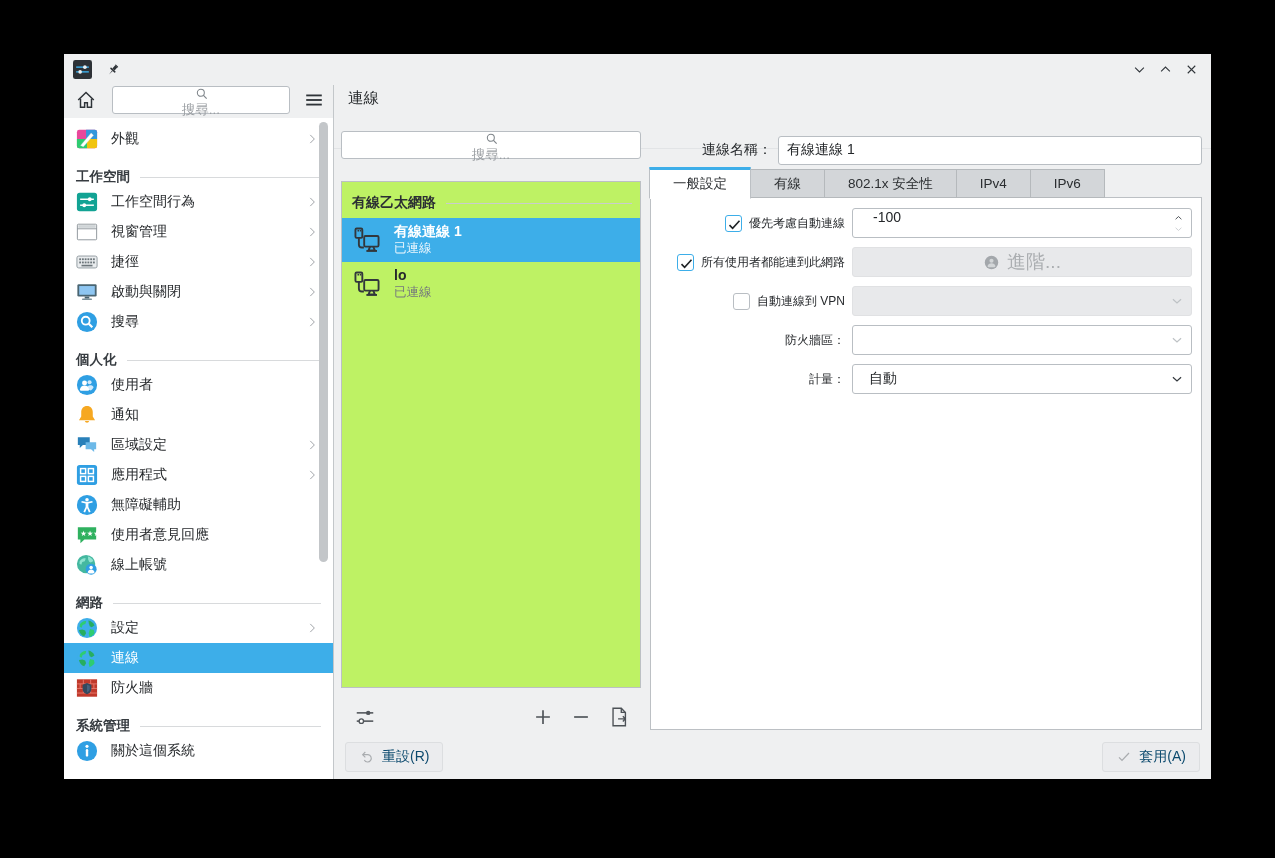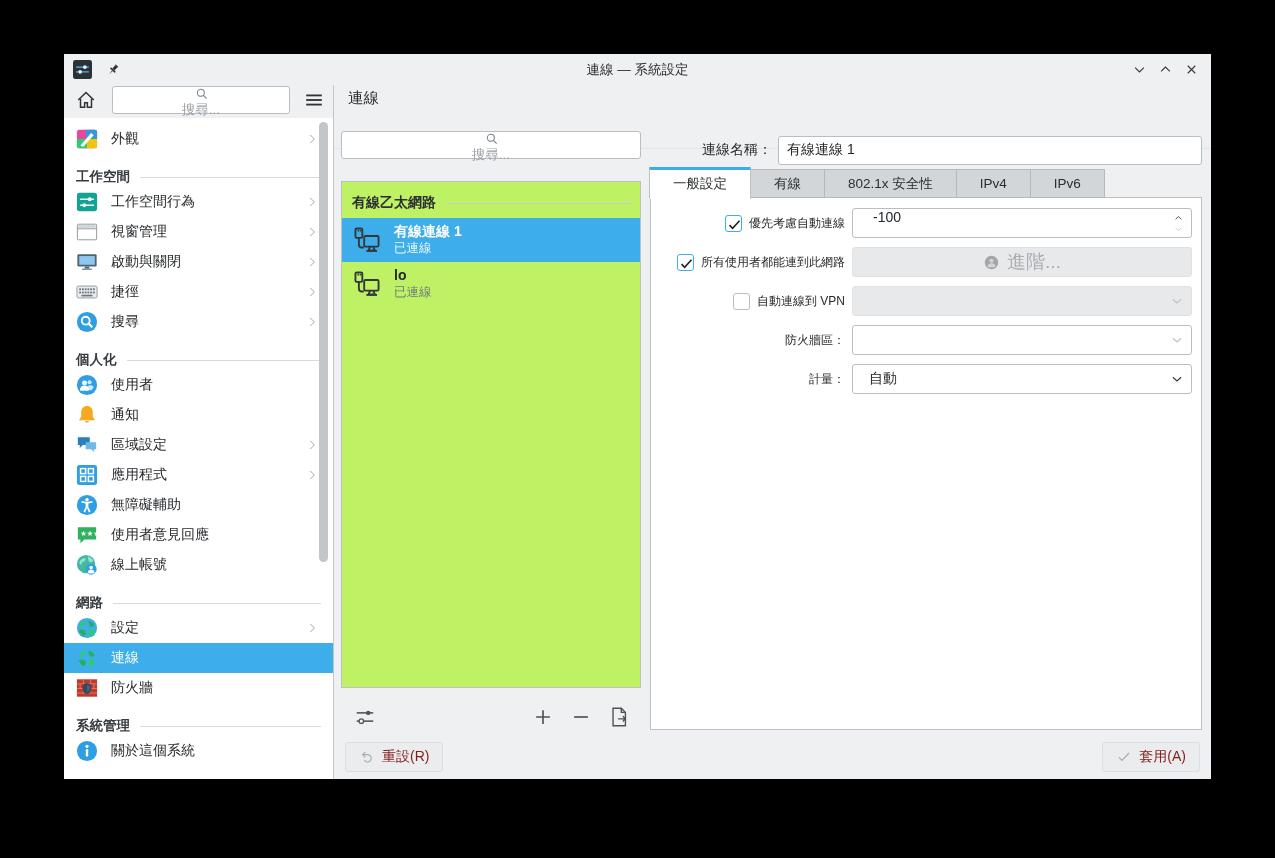--- a/index.html
+++ b/index.html
@@ -83,21 +83,21 @@
   .kbutton{height:28px;border-radius:3px;display:flex;align-items:center;justify-content:center;gap:7px;font-size:19px;}
   .kbutton.disabled{background:#e8e9eb;border:1px solid #e0e1e3;color:#abaeb1;}
   .kbutton .bicon{width:17px;height:17px;}
   .combo{height:28px;border-radius:3px;display:flex;align-items:center;padding-left:8px;font-size:14px;position:relative;}
   .combo.enabled{background:#fff;border:1px solid #b9bec3;color:#232629;padding-left:16px;}
   .combo.disabled{background:#e8e9eb;border:1px solid #e0e1e3;}
   .combo .cchev{position:absolute;right:7px;top:7px;width:14px;height:14px;}
   
   .footer{position:absolute;left:270px;bottom:0;right:0;height:42px;}
   .kbtn{position:absolute;top:5px;height:28px;border-radius:3px;background:#ebecee;border:1px solid #dcdee0;
-        display:flex;align-items:center;gap:7px;padding:0 13px;font-size:14px;color:#7f1d1d;}
+        display:flex;align-items:center;gap:7px;padding:0 13px;font-size:14px;color:#0c4a6e;}
   .kbtn .ficon{width:16px;height:16px;display:inline-block;}
   .kbtn.reset{left:11px;}
   .kbtn.apply{right:11px;}
   svg{display:block;}
 </style>
 </head>
 <body>
 
 <div class="window">
 
@@ -114,21 +114,20 @@
     <span class="tb-icon pin">
         <svg viewBox="0 0 24 24" style="width:100%;height:100%">
           <g transform="rotate(42 12 12)" fill="#2e3338">
             <rect x="9.2" y="3" width="5.6" height="1.8" rx=".9"></rect>
             <rect x="9.8" y="4.6" width="4.4" height="6.4"></rect>
             <rect x="7" y="11" width="10" height="2.4" rx="1.2"></rect>
             <path d="M11.3 13.4h1.4l-.7 7.6z"></path>
           </g>
         </svg>
       </span>
-    <div class="tb-title">連線 — 系統設定</div>
     <div class="tb-controls">
       <span class="wbtn">
           <svg viewBox="0 0 24 24" style="width:100%;height:100%">
             <path d="M5 9l7 7 7-7" fill="none" stroke="#31363b" stroke-width="1.7"></path>
           </svg>
         </span>
       <span class="wbtn">
           <svg viewBox="0 0 24 24" style="width:100%;height:100%">
             <path d="M5 15l7-7 7 7" fill="none" stroke="#31363b" stroke-width="1.7"></path>
           </svg>
@@ -216,36 +215,20 @@
         </div>
         <div class="side-row">
           <span class="sicon">
             <svg viewBox="0 0 24 24" style="width:100%;height:100%">
               <rect x="1.5" y="3.5" width="21" height="17" rx="1" fill="#fff" stroke="#8a9297"></rect>
               <path d="M1.5 8.5h21" stroke="#8a9297"></path>
               <rect x="2.5" y="4.5" width="19" height="3" fill="#cfd4d7"></rect>
             </svg>
           </span>
           <span class="slabel">視窗管理</span>
-          <span class="schev">
-            <svg viewBox="0 0 24 24" style="width:100%;height:100%">
-              <path d="M9 5l7 7-7 7" fill="none" stroke="#9fa3a7" stroke-width="1.7"></path>
-            </svg>
-          </span>
-        </div>
-        <div class="side-row">
-          <span class="sicon">
-            <svg viewBox="0 0 24 24" style="width:100%;height:100%">
-              <rect x="1.5" y="3.5" width="21" height="13.5" rx="1.5" fill="#4a6572"></rect>
-              <rect x="3.5" y="5.5" width="17" height="9.5" fill="#8ec6f2"></rect>
-              <rect x="9.5" y="17" width="5" height="2.2" fill="#4a6572"></rect>
-              <rect x="6.5" y="19.2" width="11" height="1.6" rx=".8" fill="#7b909a"></rect>
-            </svg>
-          </span>
-          <span class="slabel">啟動與關閉</span>
           <span class="schev">
             <svg viewBox="0 0 24 24" style="width:100%;height:100%">
               <path d="M9 5l7 7-7 7" fill="none" stroke="#9fa3a7" stroke-width="1.7"></path>
             </svg>
           </span>
         </div>
         <div class="side-row">
           <span class="sicon">
             <svg viewBox="0 0 24 24" style="width:100%;height:100%">
               <rect x="1" y="5.5" width="22" height="13" rx="2" fill="#e9ecee" stroke="#8d979c"></rect>
@@ -260,20 +243,36 @@
                 <rect x="6.5" y="11.5" width="2" height="2"></rect>
                 <rect x="9.5" y="11.5" width="2" height="2"></rect>
                 <rect x="12.5" y="11.5" width="2" height="2"></rect>
                 <rect x="15.5" y="11.5" width="2" height="2"></rect>
                 <rect x="18.5" y="11.5" width="2" height="2"></rect>
                 <rect x="6" y="15" width="12" height="1.8"></rect>
               </g>
             </svg>
           </span>
           <span class="slabel">捷徑</span>
+          <span class="schev">
+            <svg viewBox="0 0 24 24" style="width:100%;height:100%">
+              <path d="M9 5l7 7-7 7" fill="none" stroke="#9fa3a7" stroke-width="1.7"></path>
+            </svg>
+          </span>
+        </div>
+        <div class="side-row">
+          <span class="sicon">
+            <svg viewBox="0 0 24 24" style="width:100%;height:100%">
+              <rect x="1.5" y="3.5" width="21" height="13.5" rx="1.5" fill="#4a6572"></rect>
+              <rect x="3.5" y="5.5" width="17" height="9.5" fill="#8ec6f2"></rect>
+              <rect x="9.5" y="17" width="5" height="2.2" fill="#4a6572"></rect>
+              <rect x="6.5" y="19.2" width="11" height="1.6" rx=".8" fill="#7b909a"></rect>
+            </svg>
+          </span>
+          <span class="slabel">啟動與關閉</span>
           <span class="schev">
             <svg viewBox="0 0 24 24" style="width:100%;height:100%">
               <path d="M9 5l7 7-7 7" fill="none" stroke="#9fa3a7" stroke-width="1.7"></path>
             </svg>
           </span>
         </div>
         <div class="side-row">
           <span class="sicon">
             <svg viewBox="0 0 24 24" style="width:100%;height:100%">
               <circle cx="12" cy="12" r="11" fill="#2f9fe3"></circle>

